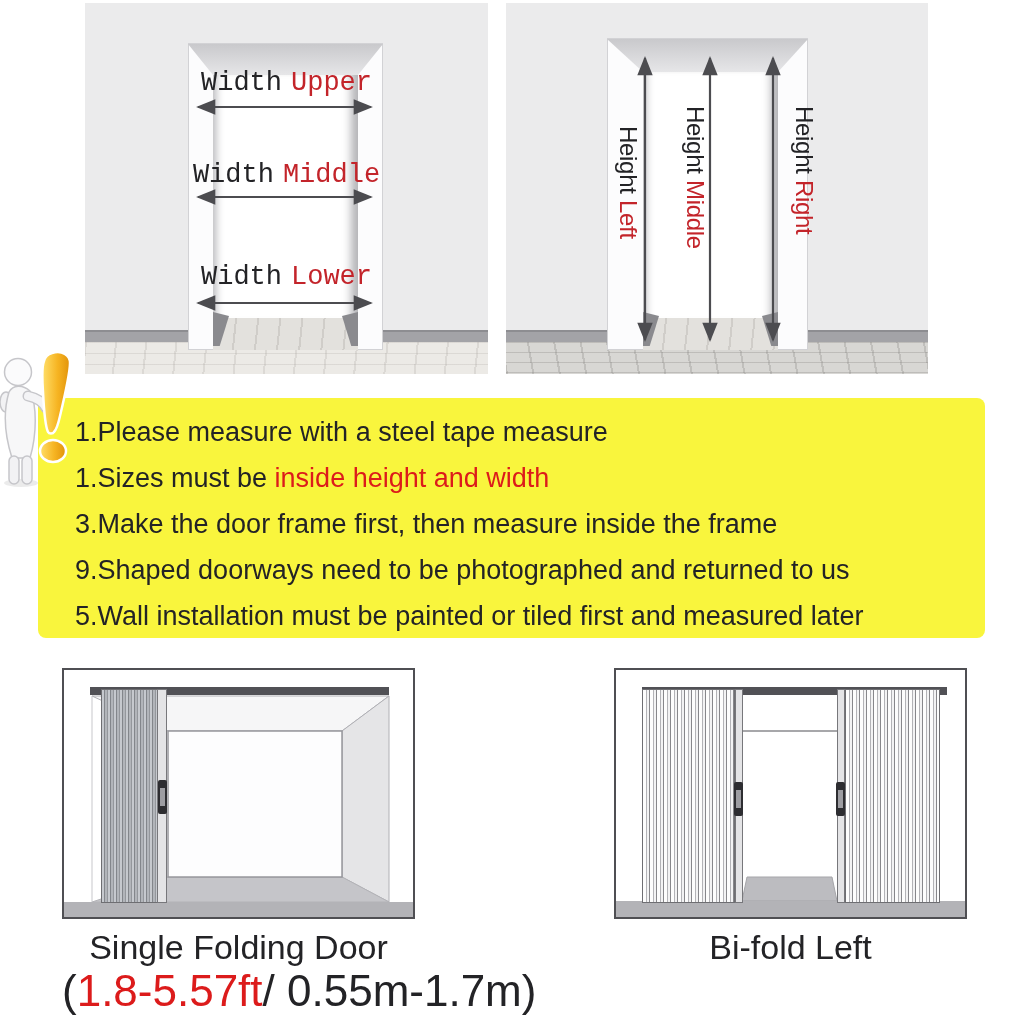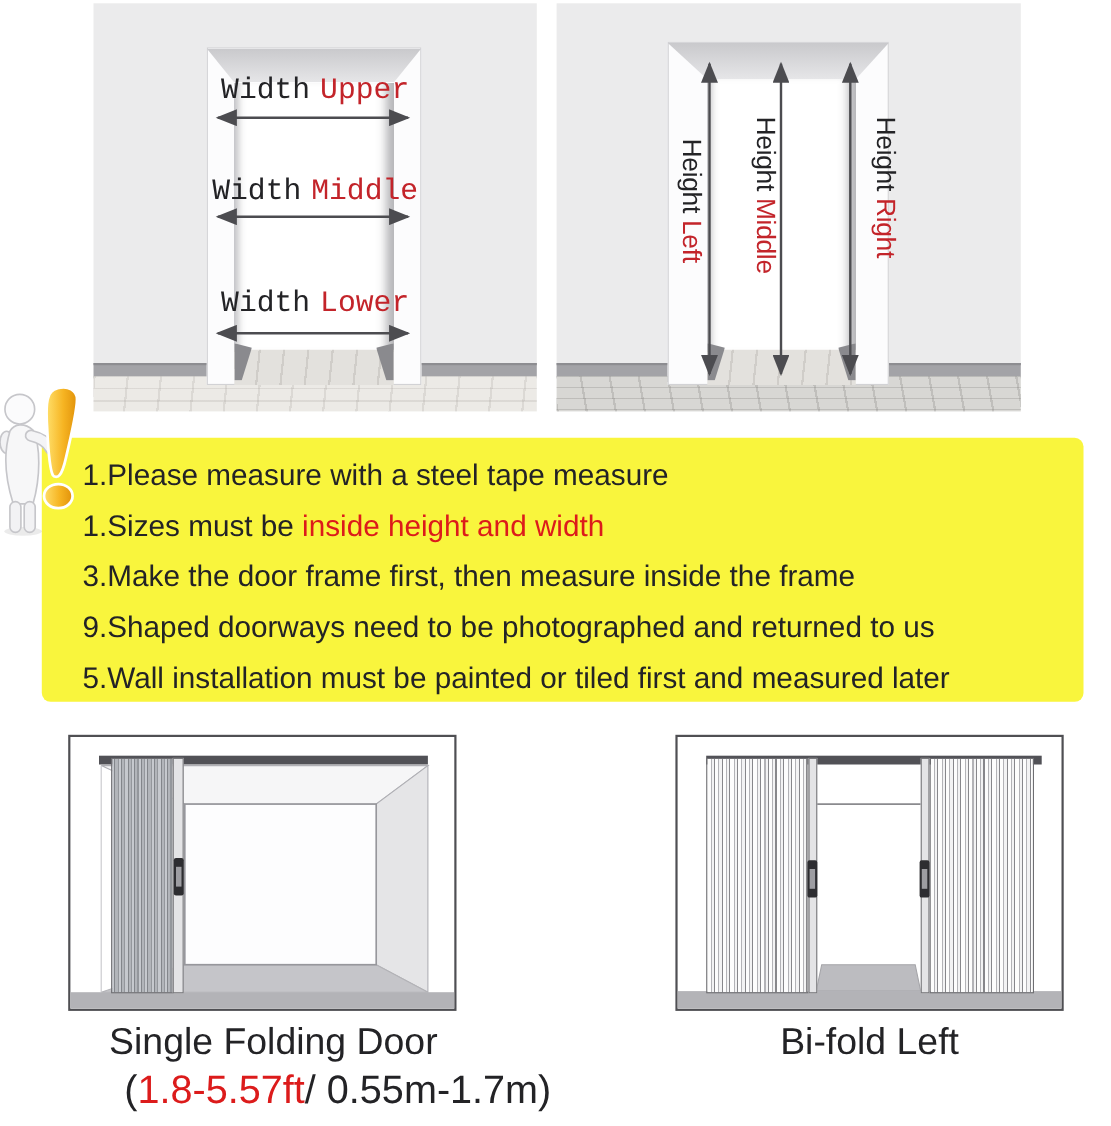--- a/index.html
+++ b/index.html
@@ -66,23 +66,23 @@
   .room{position:absolute;inset:0;width:100%;height:100%;}
   .panel{position:absolute;top:19px;height:214px;box-sizing:border-box;border:1px solid #6e6e72;}
   .pleats-gray{background:repeating-linear-gradient(90deg,#c6c9ce 0 2px,#83868b 2px 3px,#b2b5ba 3px 5px,#94979c 5px 6px);}
   .pleats-white{background:repeating-linear-gradient(90deg,#fdfdfd 0 3px,#b3b3b7 3px 4px,#f3f3f4 4px 6px,#87878b 6px 7px);}
   .stile{position:absolute;top:19px;height:214px;background:#e4e4e6;border:1px solid #77777b;box-sizing:border-box;}
   .handle{position:absolute;width:9px;height:34px;background:#2d2d31;border-radius:2px;}
   .handle::after{content:"";position:absolute;left:2px;top:8px;width:5px;height:18px;background:#9d9da2;}
 
   
   .doorlabel{position:absolute;top:926px;width:353px;text-align:center;white-space:nowrap;}
-  .dlL{left:72px;text-align:center;} .dlR{left:614px;}
+  .dlL{left:62px;text-align:center;} .dlR{left:614px;}
   .dtitle{font-size:34px;line-height:42px;color:var(--text_black);}
-  .dsize{font-size:36px;line-height:46px;color:var(--text_black);margin-left:41px;}
+  .dsize{font-size:44px;line-height:46px;color:var(--text_black);}
   .dsize .nred{color:var(--accent_red);}
 </style>
 </head>
 <body>
 
 <div id="canvas">
 
   <section class="diag diagL">
     <div class="wall"></div>
     <div class="baseboard bbL"></div>

